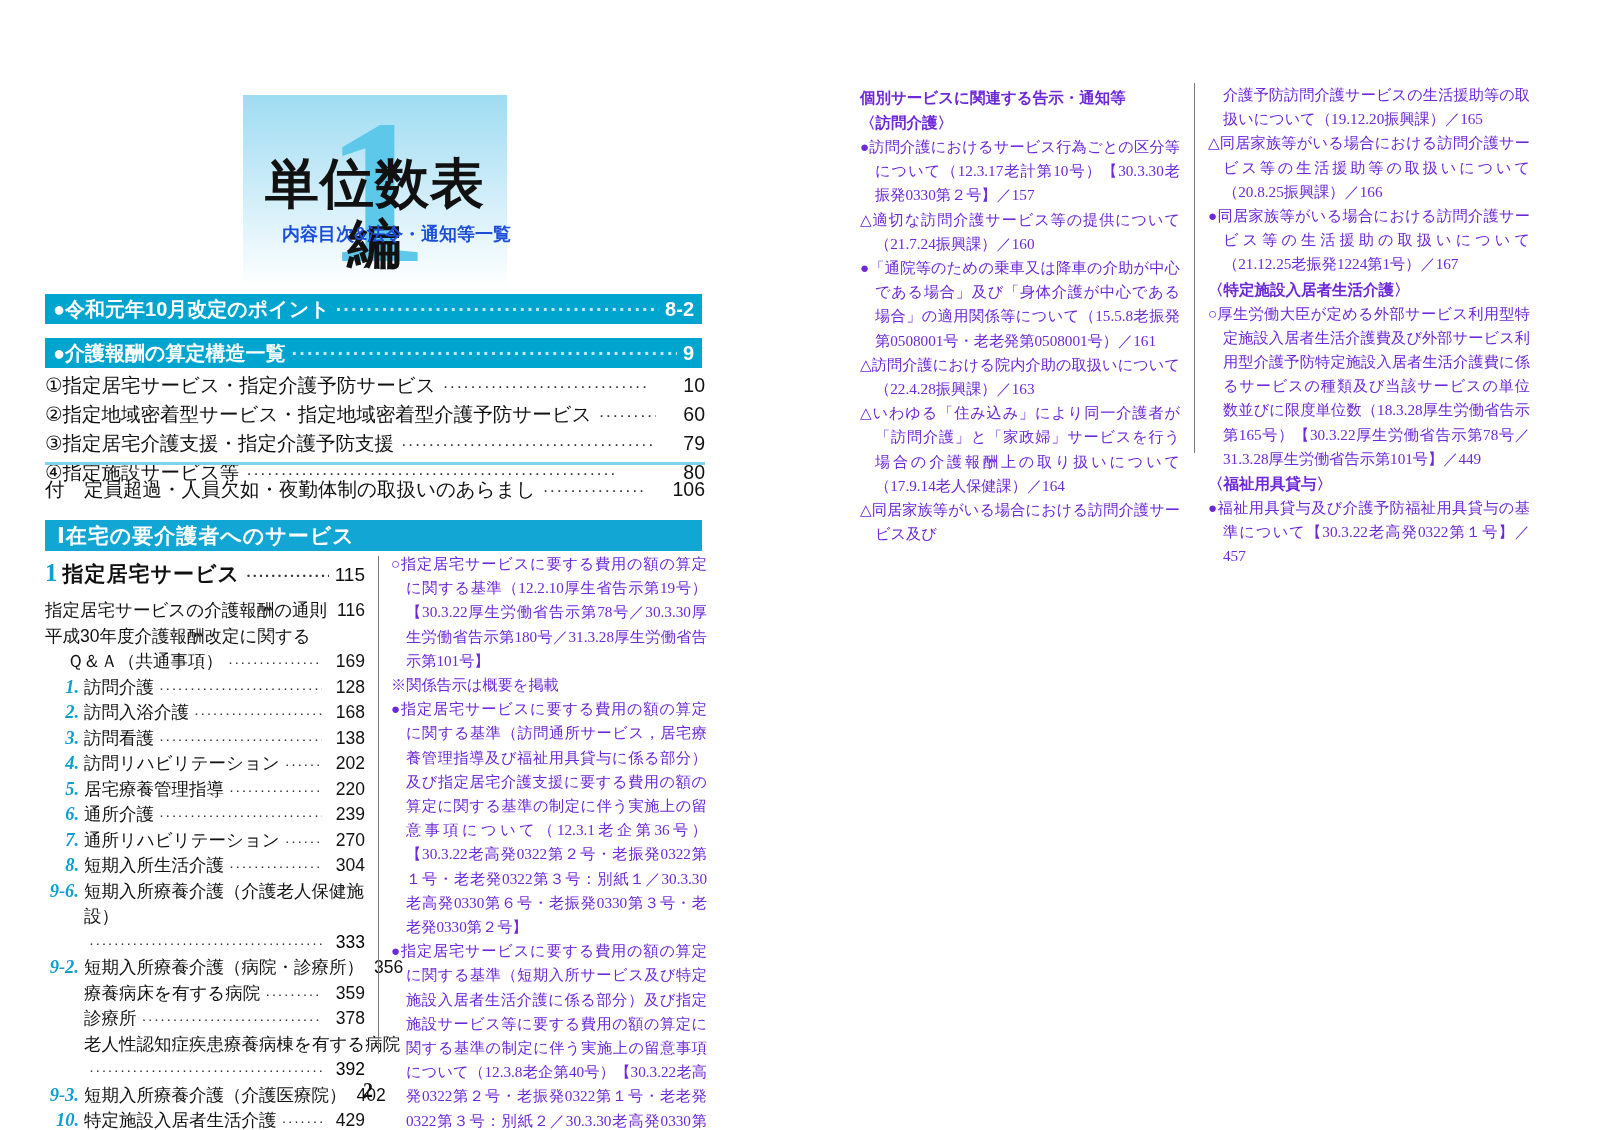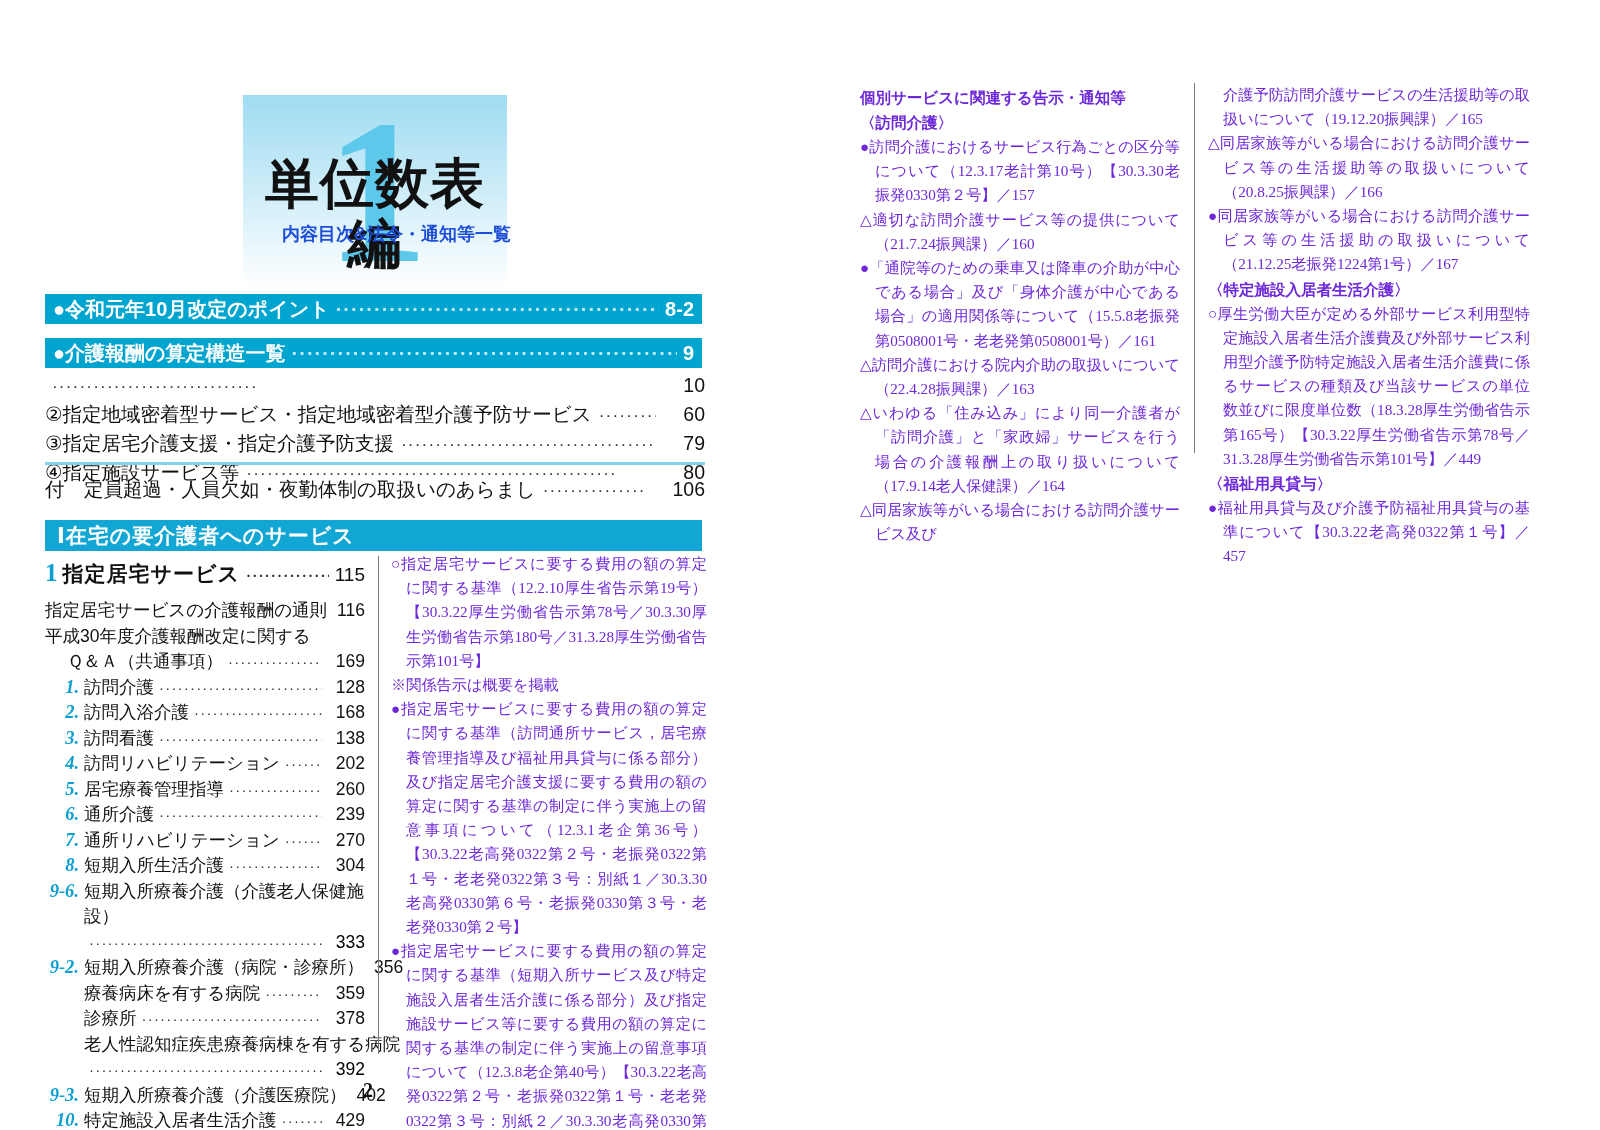--- a/index.html
+++ b/index.html
@@ -176,20 +176,21 @@
     </div>
 
     <div class="bar bar2">
       <span>●介護報酬の算定構造一覧</span>
       <span class="dots">··········································································</span>
       <span class="pg">9</span>
     </div>
 
     <div class="toc-top">
       <div class="toc-row">
+        <span class="lbl">①指定居宅サービス・指定介護予防サービス</span>
         <span class="dots">······························</span>
         <span class="pg">10</span>
       </div>
       <div class="toc-row">
         <span class="lbl">②指定地域密着型サービス・指定地域密着型介護予防サービス</span>
         <span class="dots">··········</span>
         <span class="pg">60</span>
       </div>
       <div class="toc-row">
         <span class="lbl">③指定居宅介護支援・指定介護予防支援</span>
@@ -265,21 +266,21 @@
         <div class="e-row">
           <span class="idx">4.</span>
           <span class="lbl">訪問リハビリテーション</span>
           <span class="dots">············</span>
           <span class="pg">202</span>
         </div>
         <div class="e-row">
           <span class="idx">5.</span>
           <span class="lbl">居宅療養管理指導</span>
           <span class="dots">··················</span>
-          <span class="pg">260</span>
+          <span class="pg">220</span>
         </div>
         <div class="e-row">
           <span class="idx">6.</span>
           <span class="lbl">通所介護</span>
           <span class="dots">······························</span>
           <span class="pg">239</span>
         </div>
         <div class="e-row">
           <span class="idx">7.</span>
           <span class="lbl">通所リハビリテーション</span>

